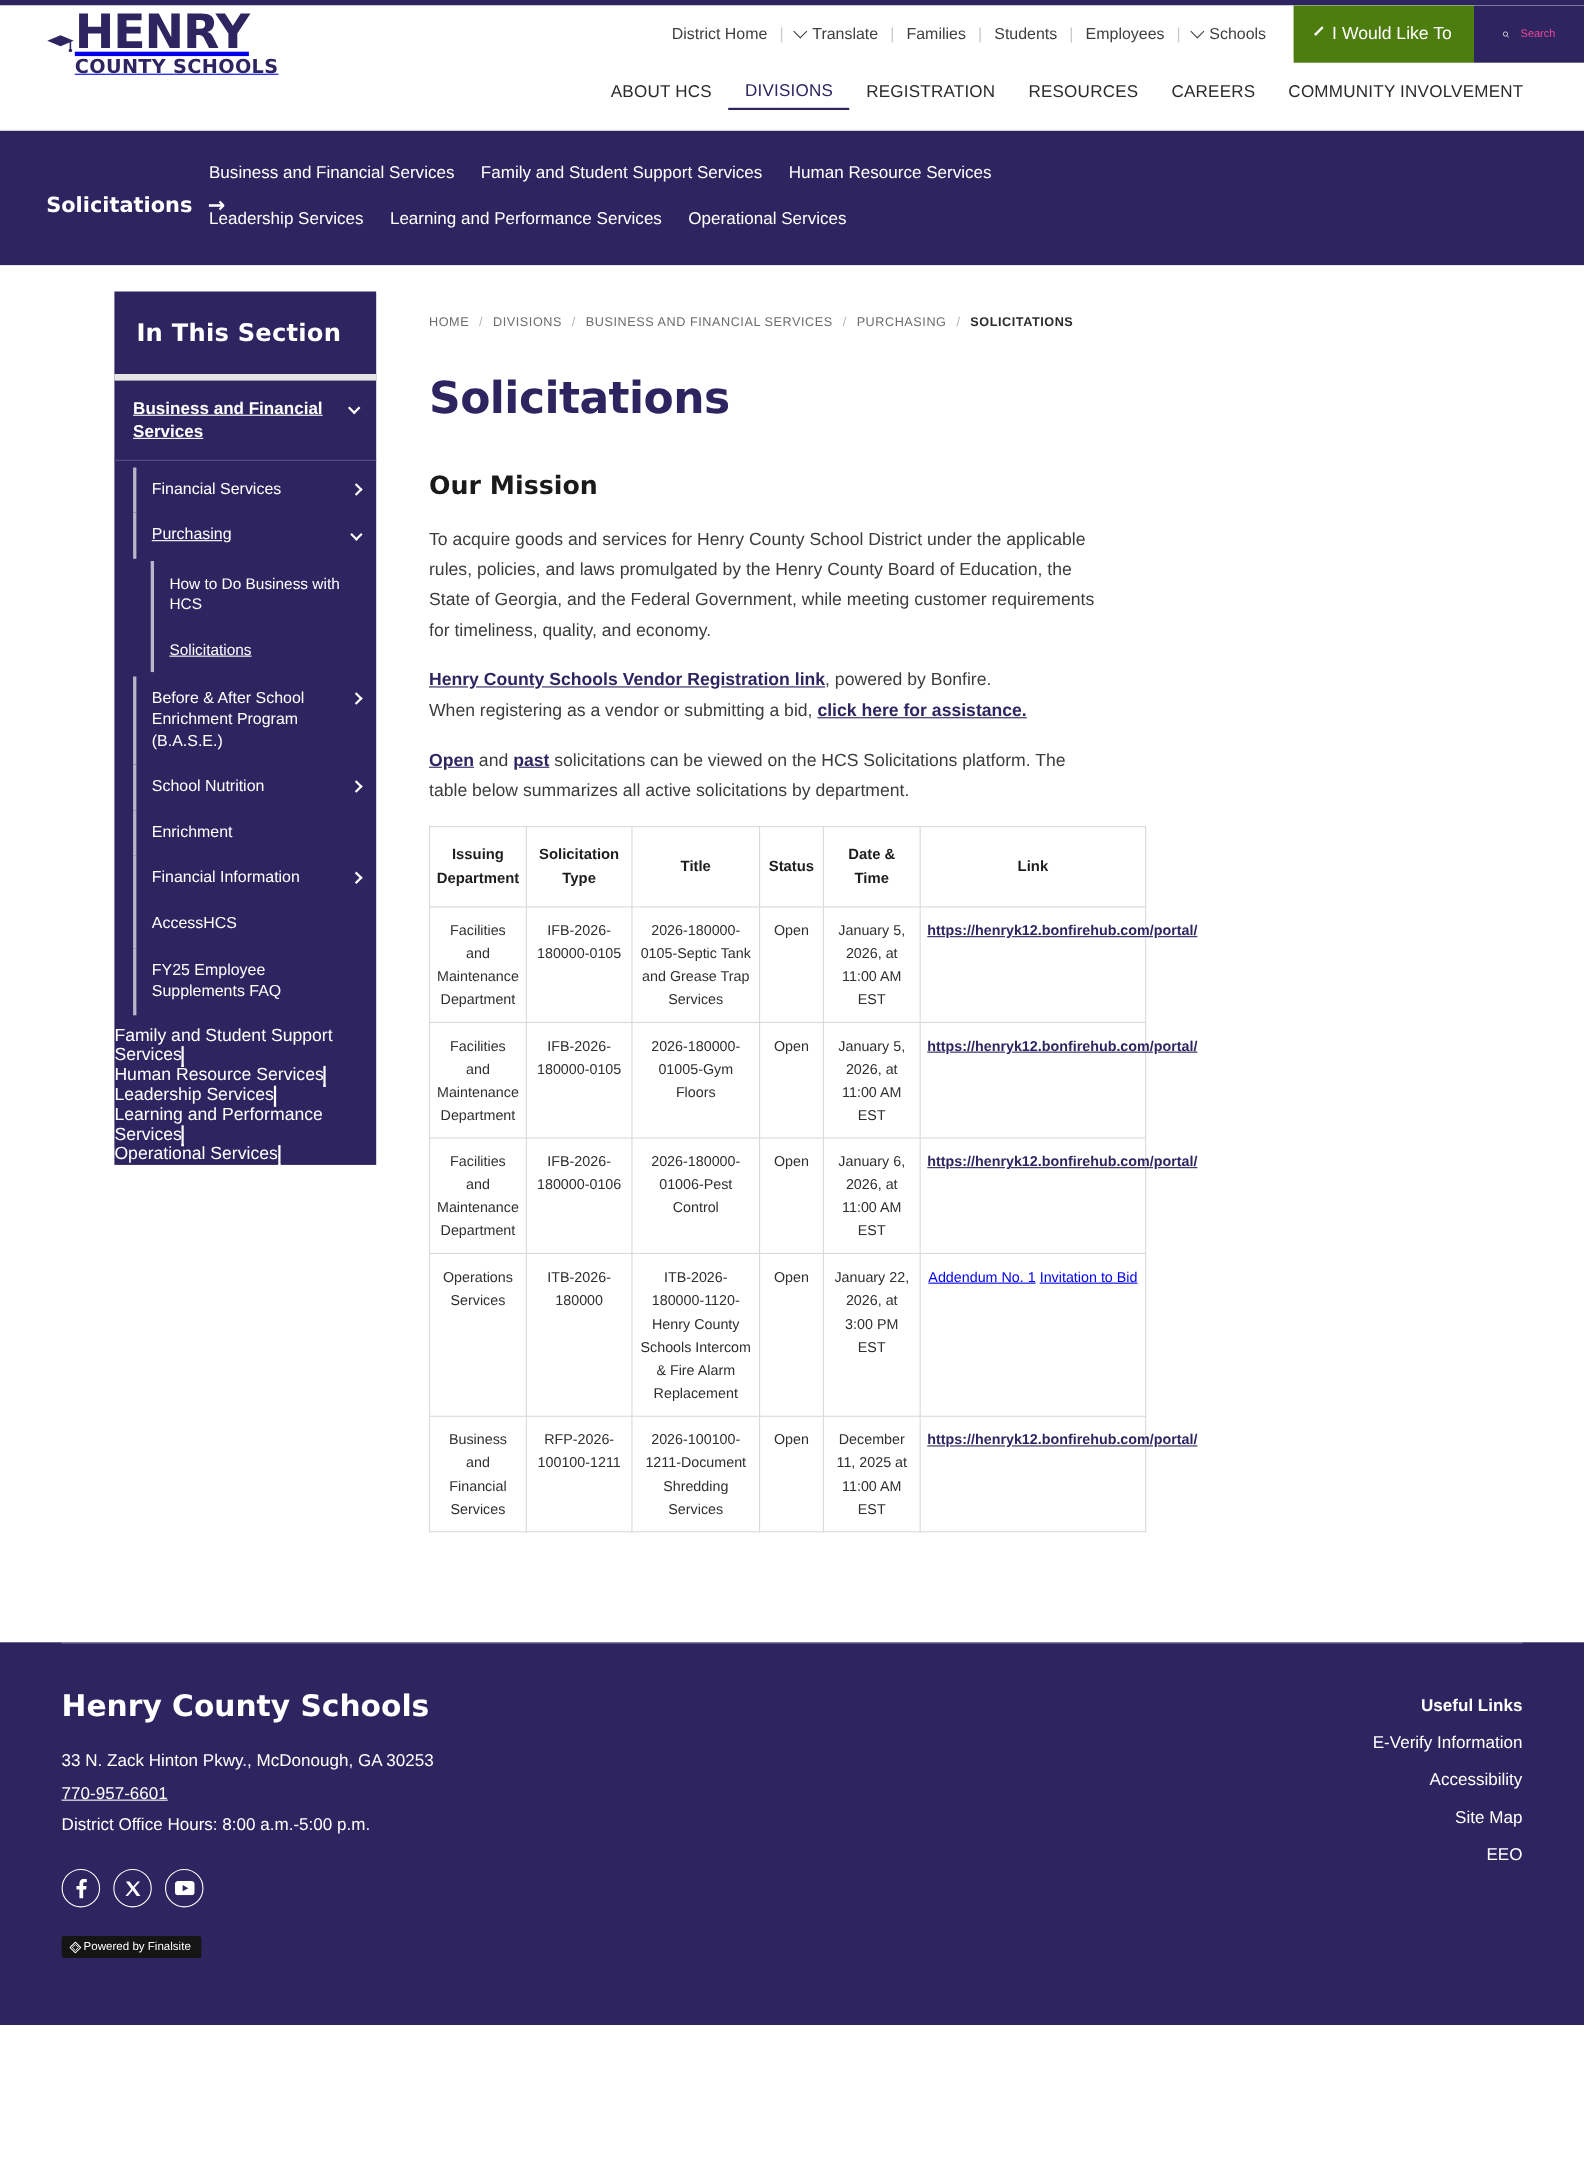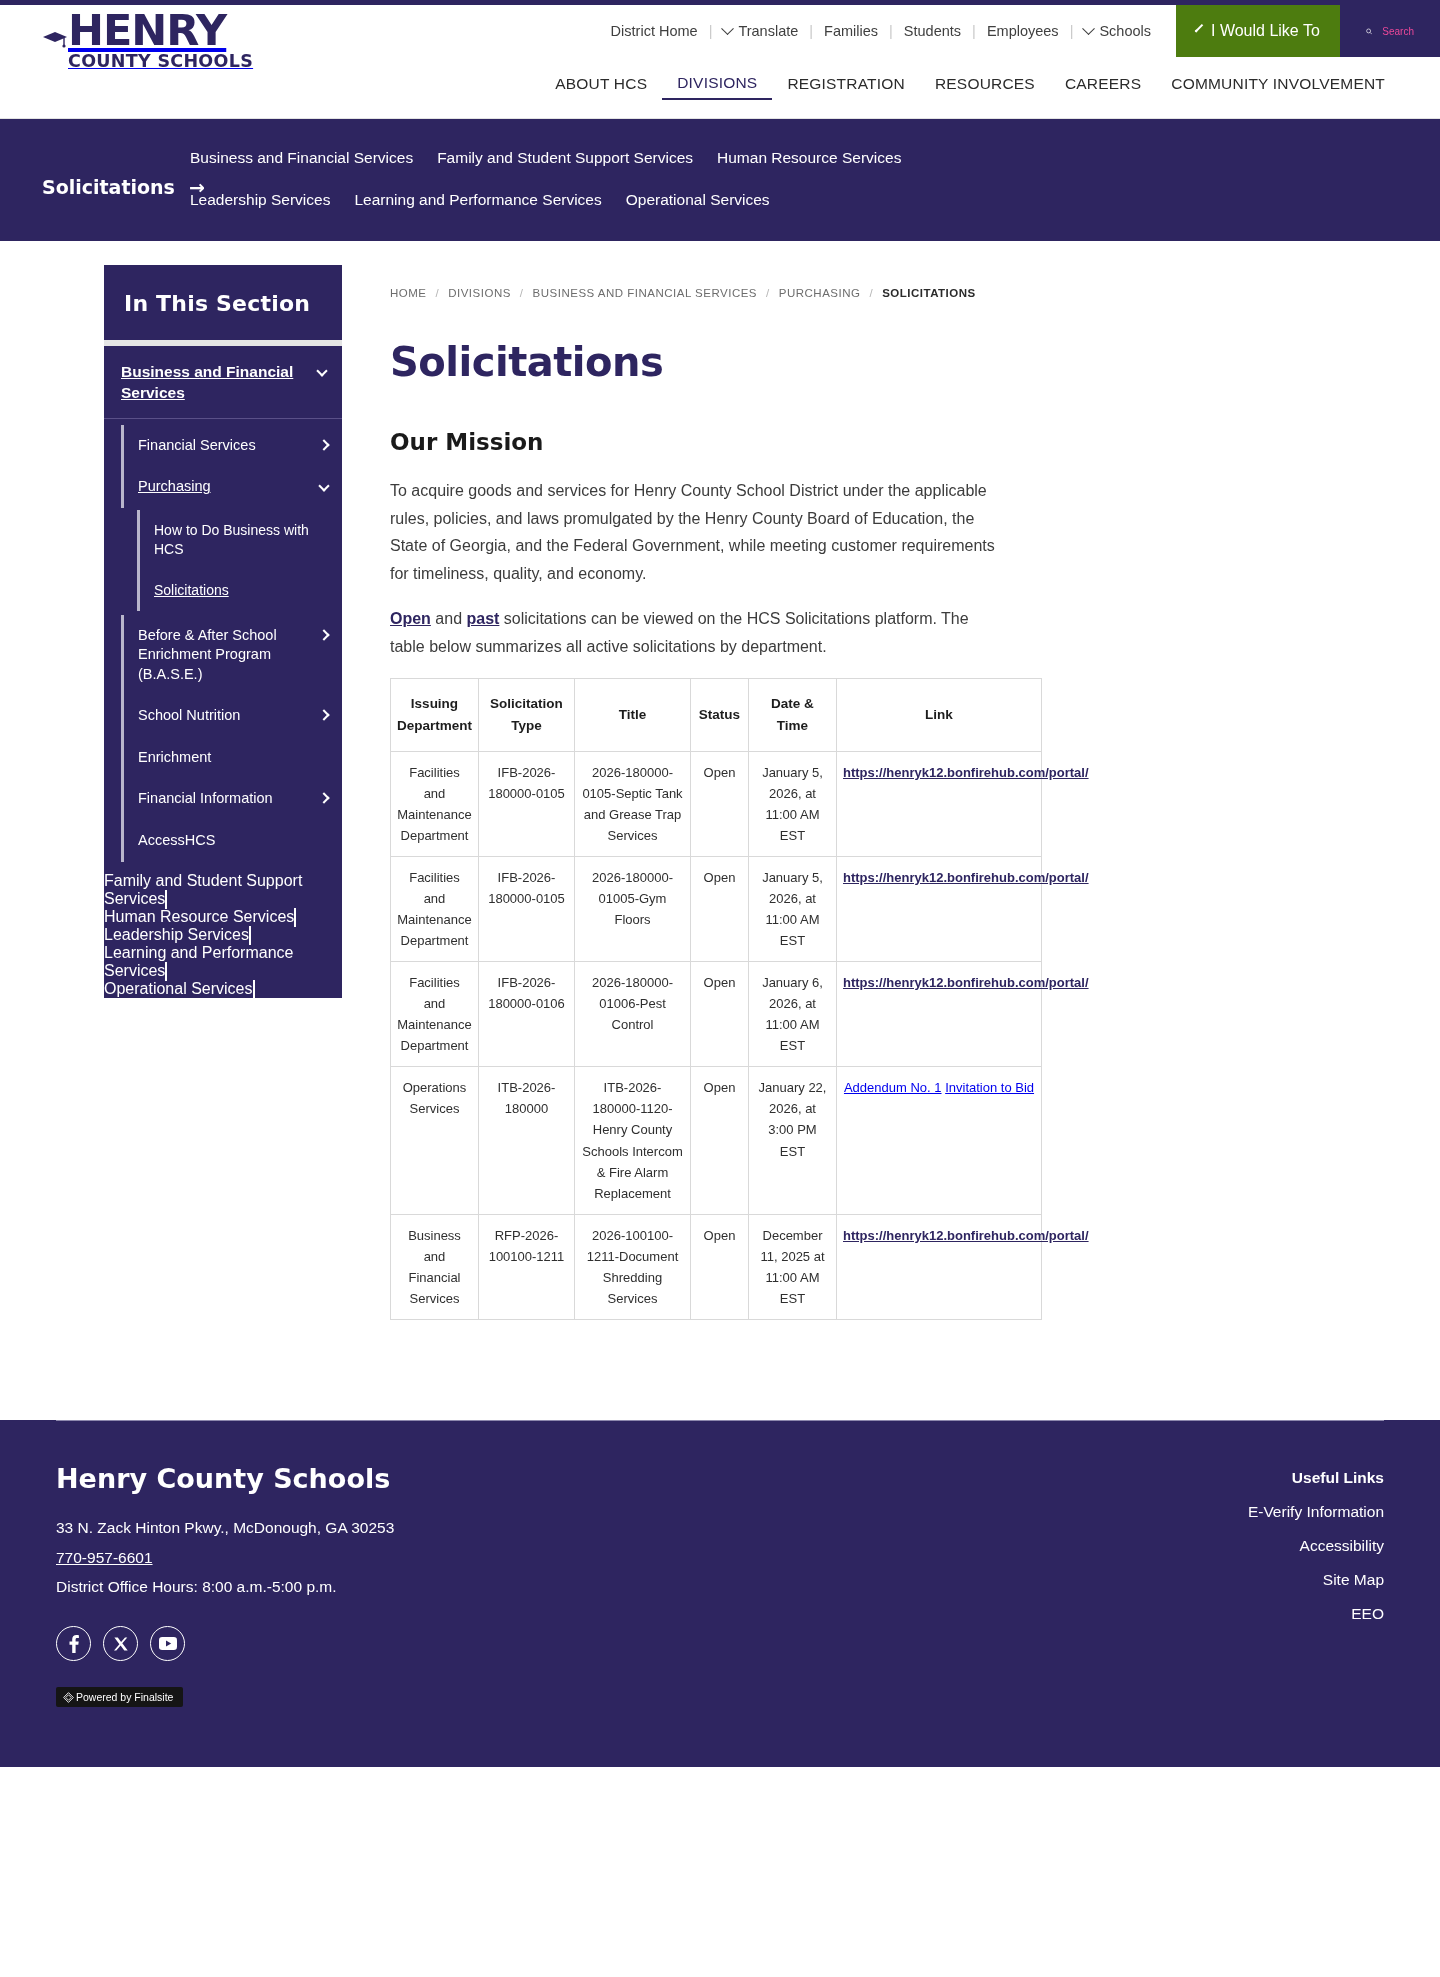--- a/index.html
+++ b/index.html
@@ -409,20 +409,23 @@
         <div class="sb-l2-item">
           <span class="lbl">Enrichment</span>
         </div>
         <div class="sb-l2-item">
           <span class="lbl">Financial Information</span>
           <i class="chev right"></i>
         </div>
         <div class="sb-l2-item">
           <span class="lbl">AccessHCS</span>
         </div>
+        <div class="sb-l2-item">
+          <span class="lbl">FY25 Employee Supplements FAQ</span>
+        </div>
       </div>
     </div>
 
     <div class="sb-top">
       <span class="lbl">Family and Student Support Services</span>
       <i class="chev right"></i>
     </div>
     <div class="sb-top">
       <span class="lbl">Human Resource Services</span>
       <i class="chev right"></i>
@@ -453,20 +456,24 @@
       <a href="#">PURCHASING</a>
       <span class="slash">/</span>
       <span class="cur">SOLICITATIONS</span>
     </div>
 
     <h1 class="page-title">Solicitations</h1>
 
     <h2 class="sect">Our Mission</h2>
     <p class="body">To acquire goods and services for Henry County School District under the applicable rules, policies, and laws promulgated by the Henry County Board of Education, the State of Georgia, and the Federal Government, while meeting customer requirements for timeliness, quality, and economy.</p>
 
+    <p class="body">
+      <a href="#" class="inline-link">Henry County Schools Vendor Registration link</a><span>, powered by Bonfire.</span><br>
+      <span>When registering as a vendor or submitting a bid, </span><a href="#" class="inline-link">click here for assistance.</a>
+    </p>
 
 
     <p class="body">
       <a href="#" class="plain-link">Open</a><span> and </span><a href="#" class="plain-link">past</a><span> solicitations can be viewed on the HCS Solicitations platform. The table below summarizes all active solicitations by department.</span>
     </p>
 
     <table class="sol">
       <thead>
         <tr>
           <th class="c0">Issuing Department</th>

